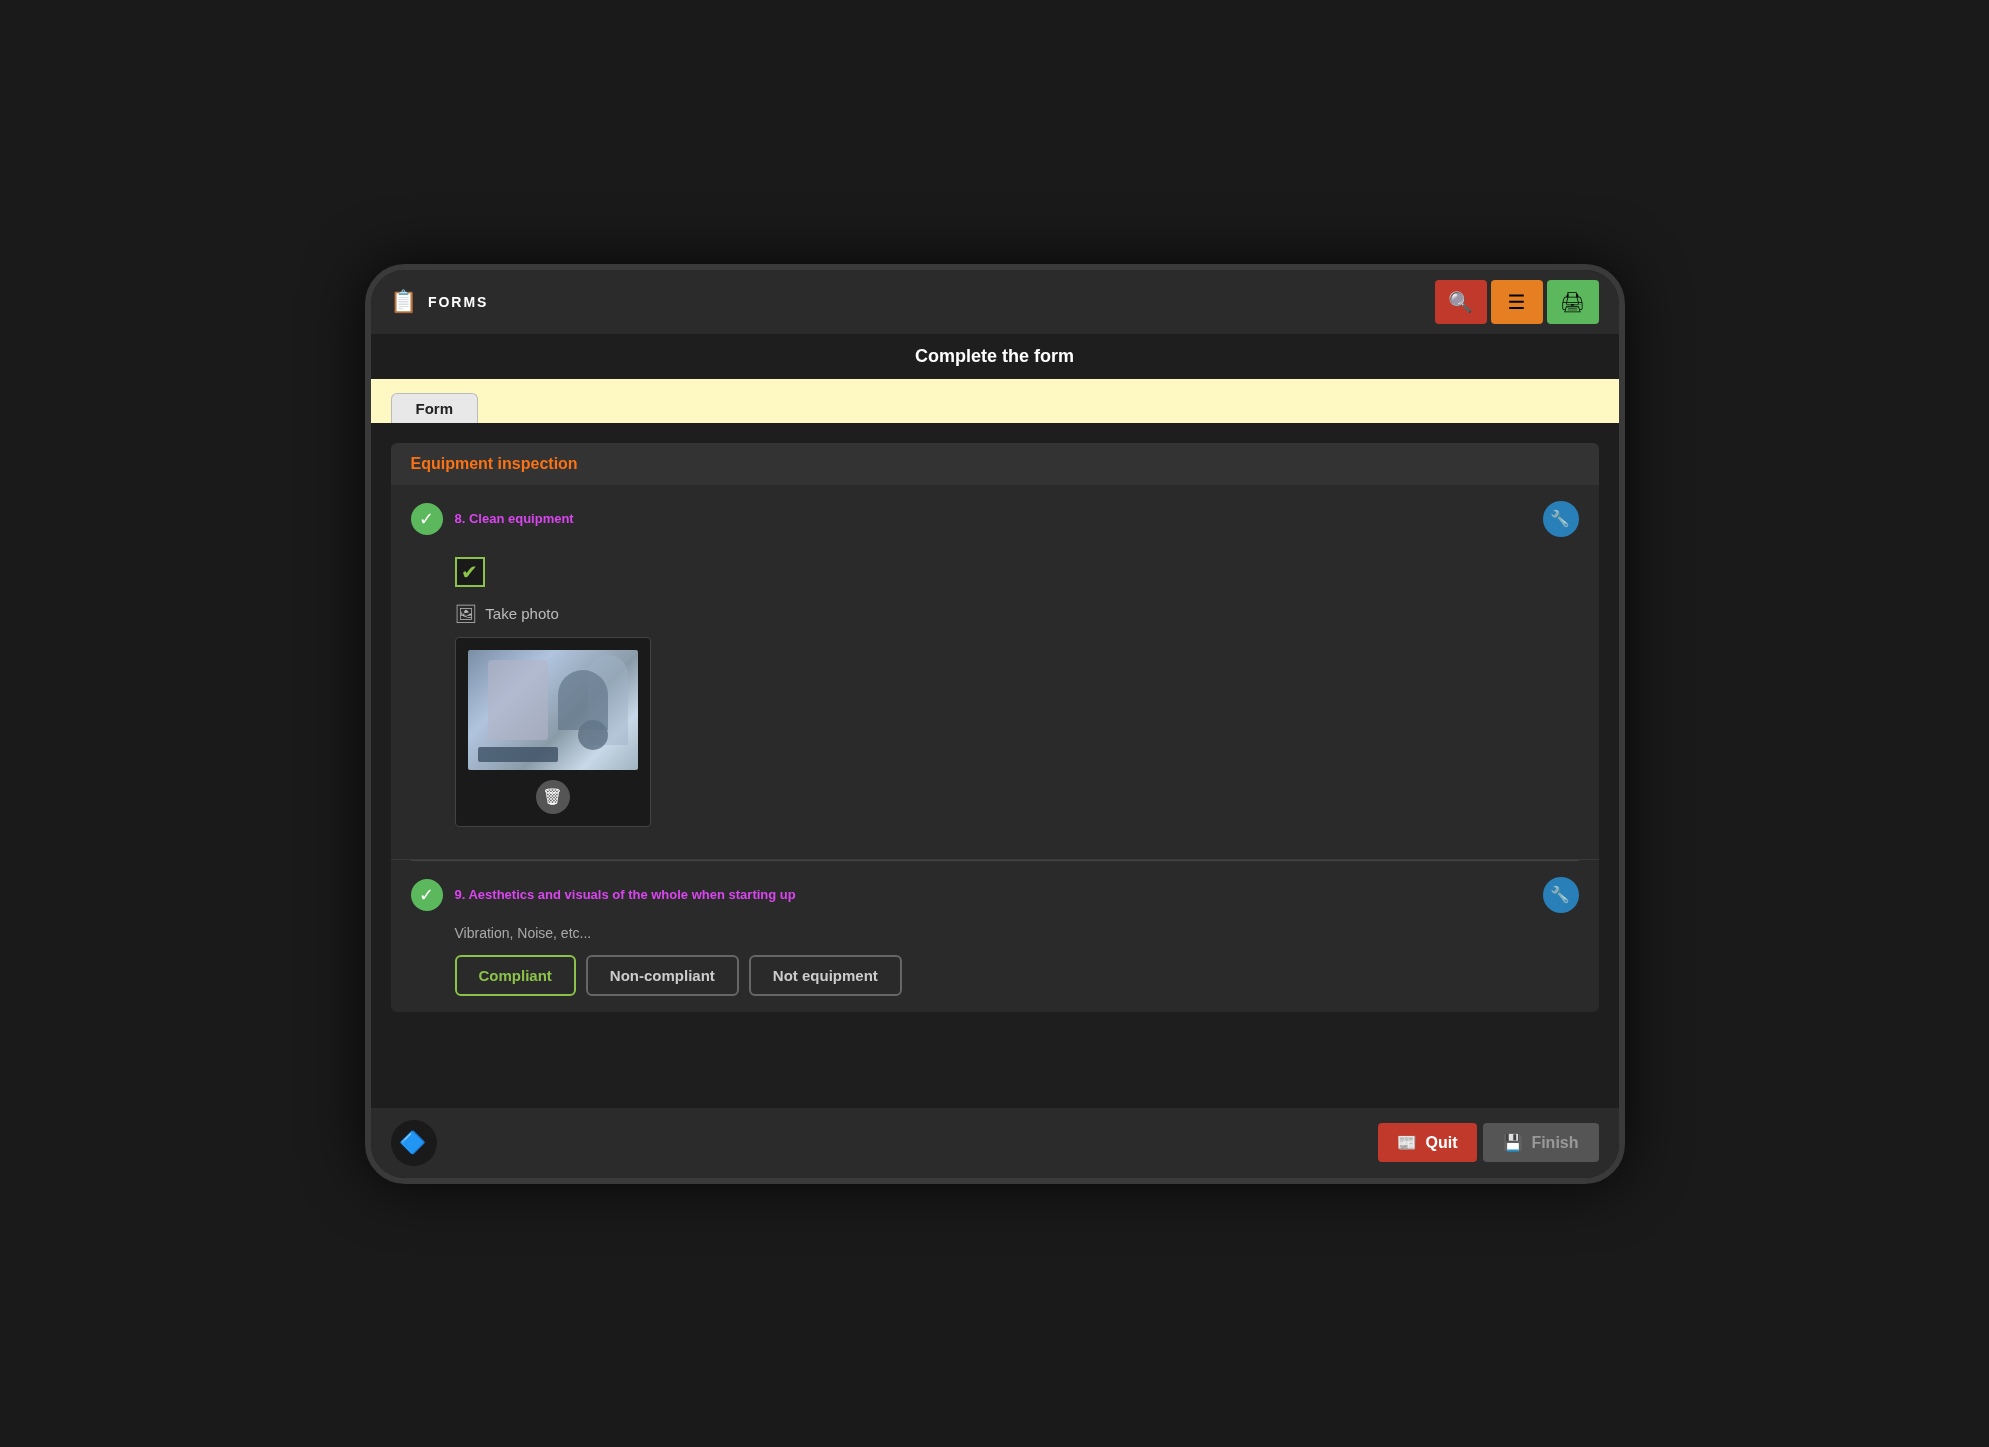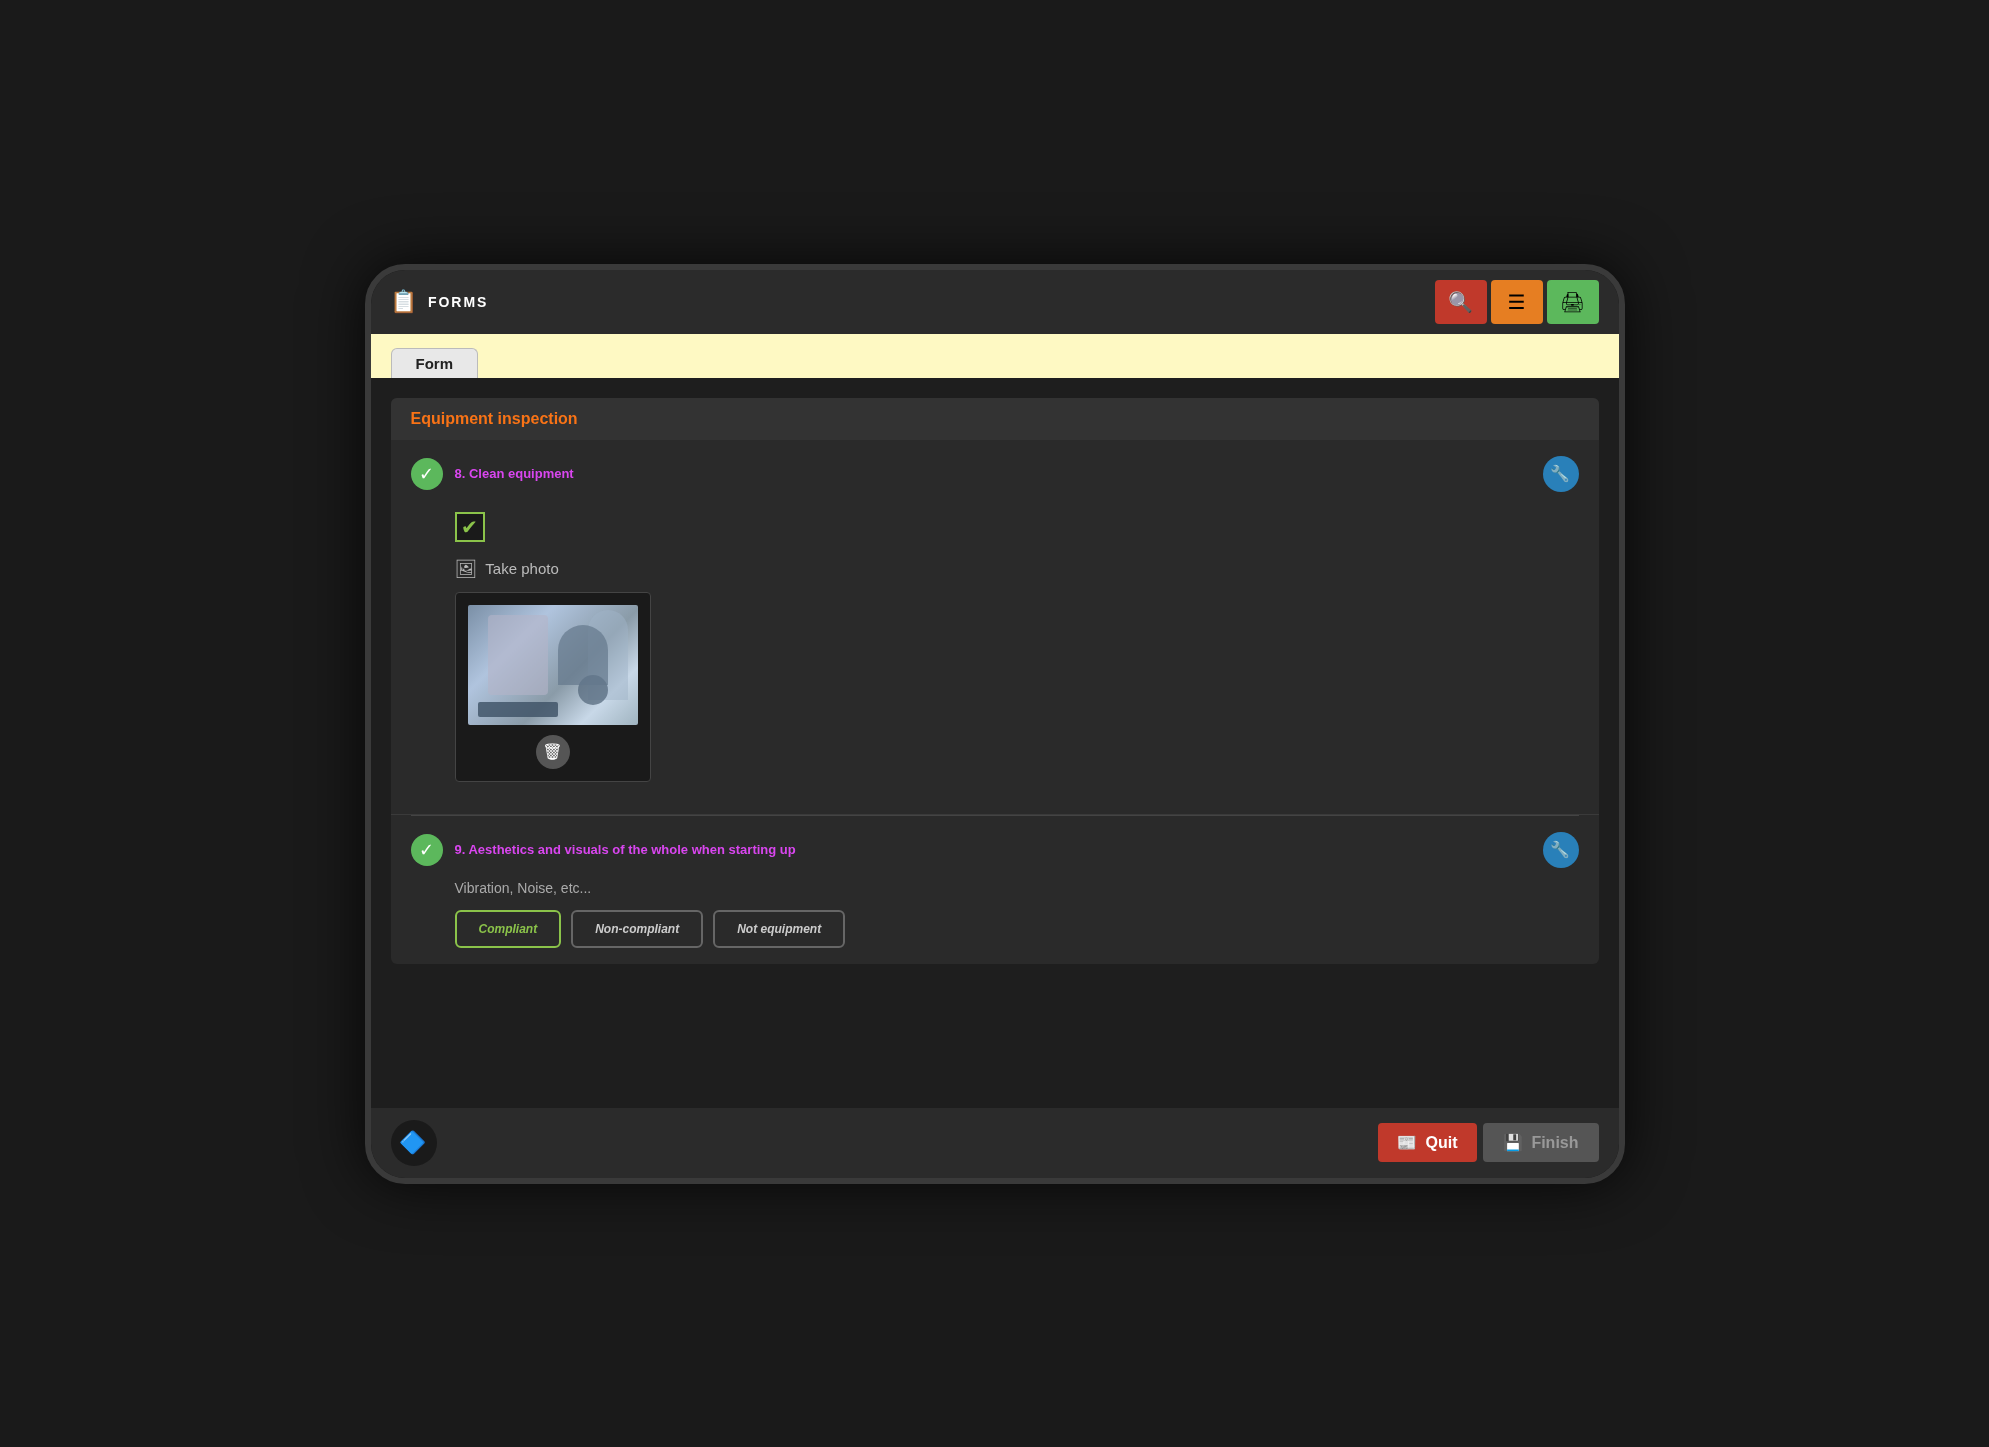--- a/index.html
+++ b/index.html
@@ -305,27 +305,26 @@
     .answer-buttons {
       display: flex;
       gap: 10px;
       padding-left: 44px;
       flex-wrap: wrap;
     }
 
     .answer-btn {
       padding: 10px 22px;
       border-radius: 6px;
-      font-size: 12px;
+      font-size: 15px;
       font-weight: bold;
       cursor: pointer;
       border: 2px solid #666;
       background: transparent;
       color: #fff;
-      font-style: italic;
     }
 
     .answer-btn-selected {
       border-color: #8bc34a;
       color: #8bc34a;
       background: transparent;
     }
 
     .answer-btn-unselected {
       border-color: #666;
@@ -420,20 +419,23 @@
         </div>
         <div class="top-btn top-btn-orange">
           <span>☰</span>
         </div>
         <div class="top-btn top-btn-green">
           <span>🖨</span>
         </div>
       </div>
     </div>
 
+    <div class="title-bar">
+      <span>Complete the form</span>
+    </div>
 
     <div class="tab-bar">
       <div class="tab">
         <span>Form</span>
       </div>
     </div>
 
     <div class="main-content">
       <div class="form-section">
 

